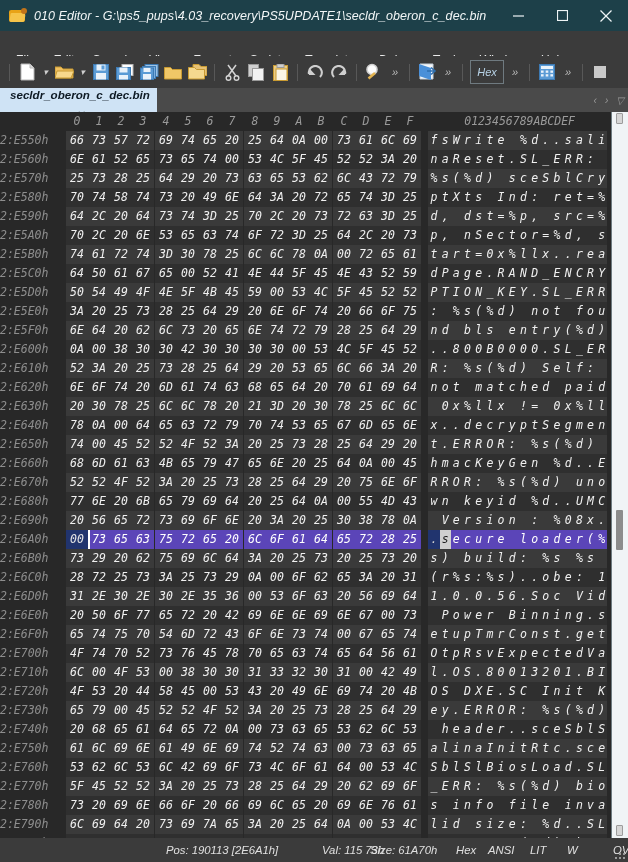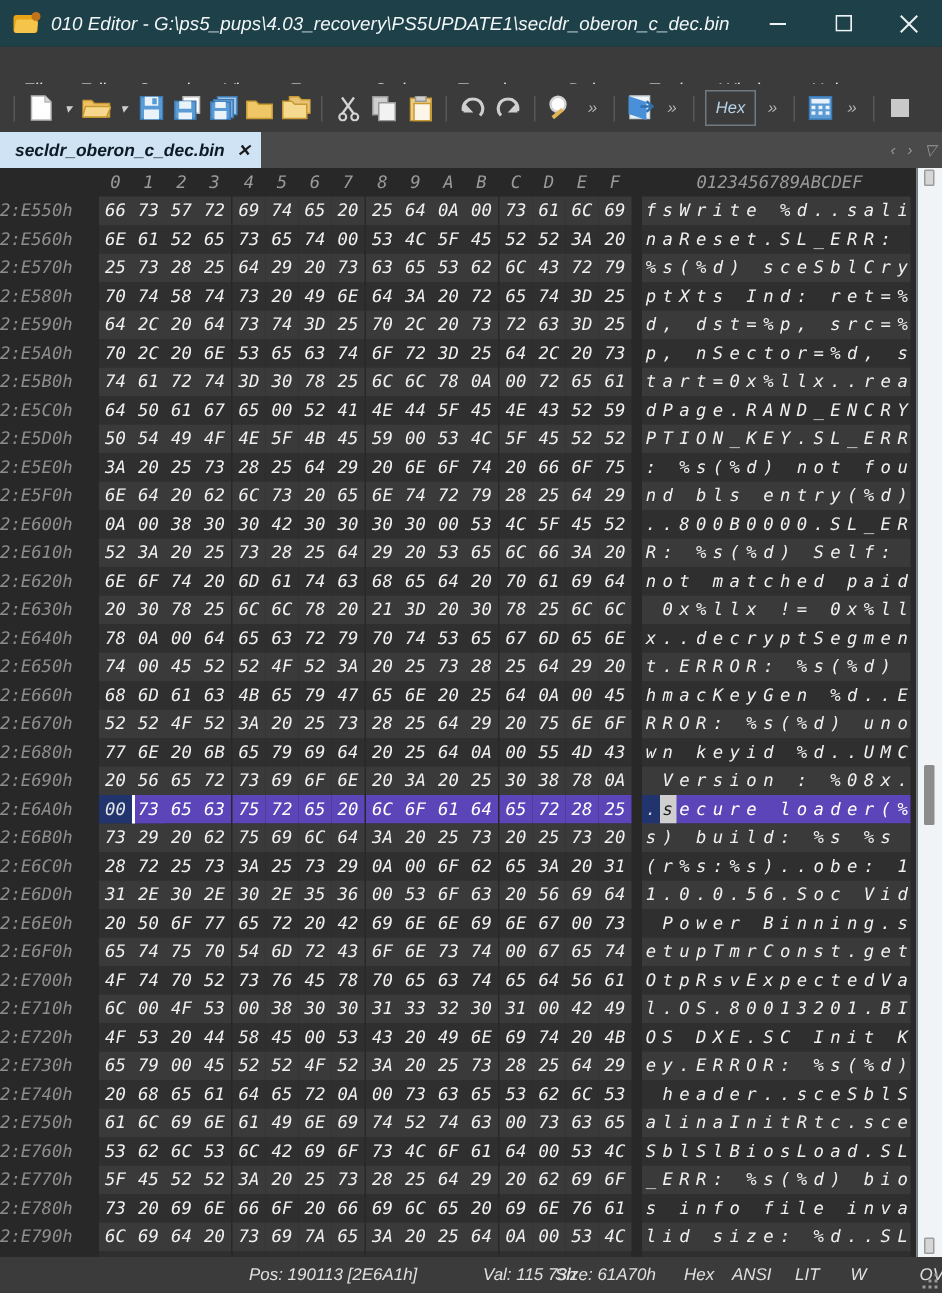--- a/index.html
+++ b/index.html
@@ -72,21 +72,21 @@
     padding:0 5px; margin:0 2px; flex:0 0 auto;
   }
 
   
   .tabbar {
     height:24px; flex:0 0 24px; background:#4a4a4a; display:flex; align-items:flex-end;
     position:relative;
   }
   .tab {
     height:24px; background:#cfe3f5; color:#0e1a24; display:flex; align-items:center;
-    padding:0 7px 0 10px; font-size:11.6px; font-weight:bold; gap:8px;
+    padding:0 7px 0 10px; font-size:11.6px; font-weight:bold; gap:8px;flex-direction:column;
   }
   .tab-close { font-size:11px; font-weight:bold; color:#1a1a1a; }
   .tab-navs { position:absolute; right:4px; top:0; height:24px; display:flex; align-items:center; gap:8px; color:#9a9a9a; font-size:10px;}
 
   
   .hexwrap { flex:1 1 auto; display:flex; min-height:0; background:#282828; position:relative;}
   .hexpane { flex:1 1 auto; overflow:hidden; position:relative; }
   table.hex {
     border-collapse:collapse;
     font-family:"DejaVu Sans Mono","Liberation Mono",monospace;

